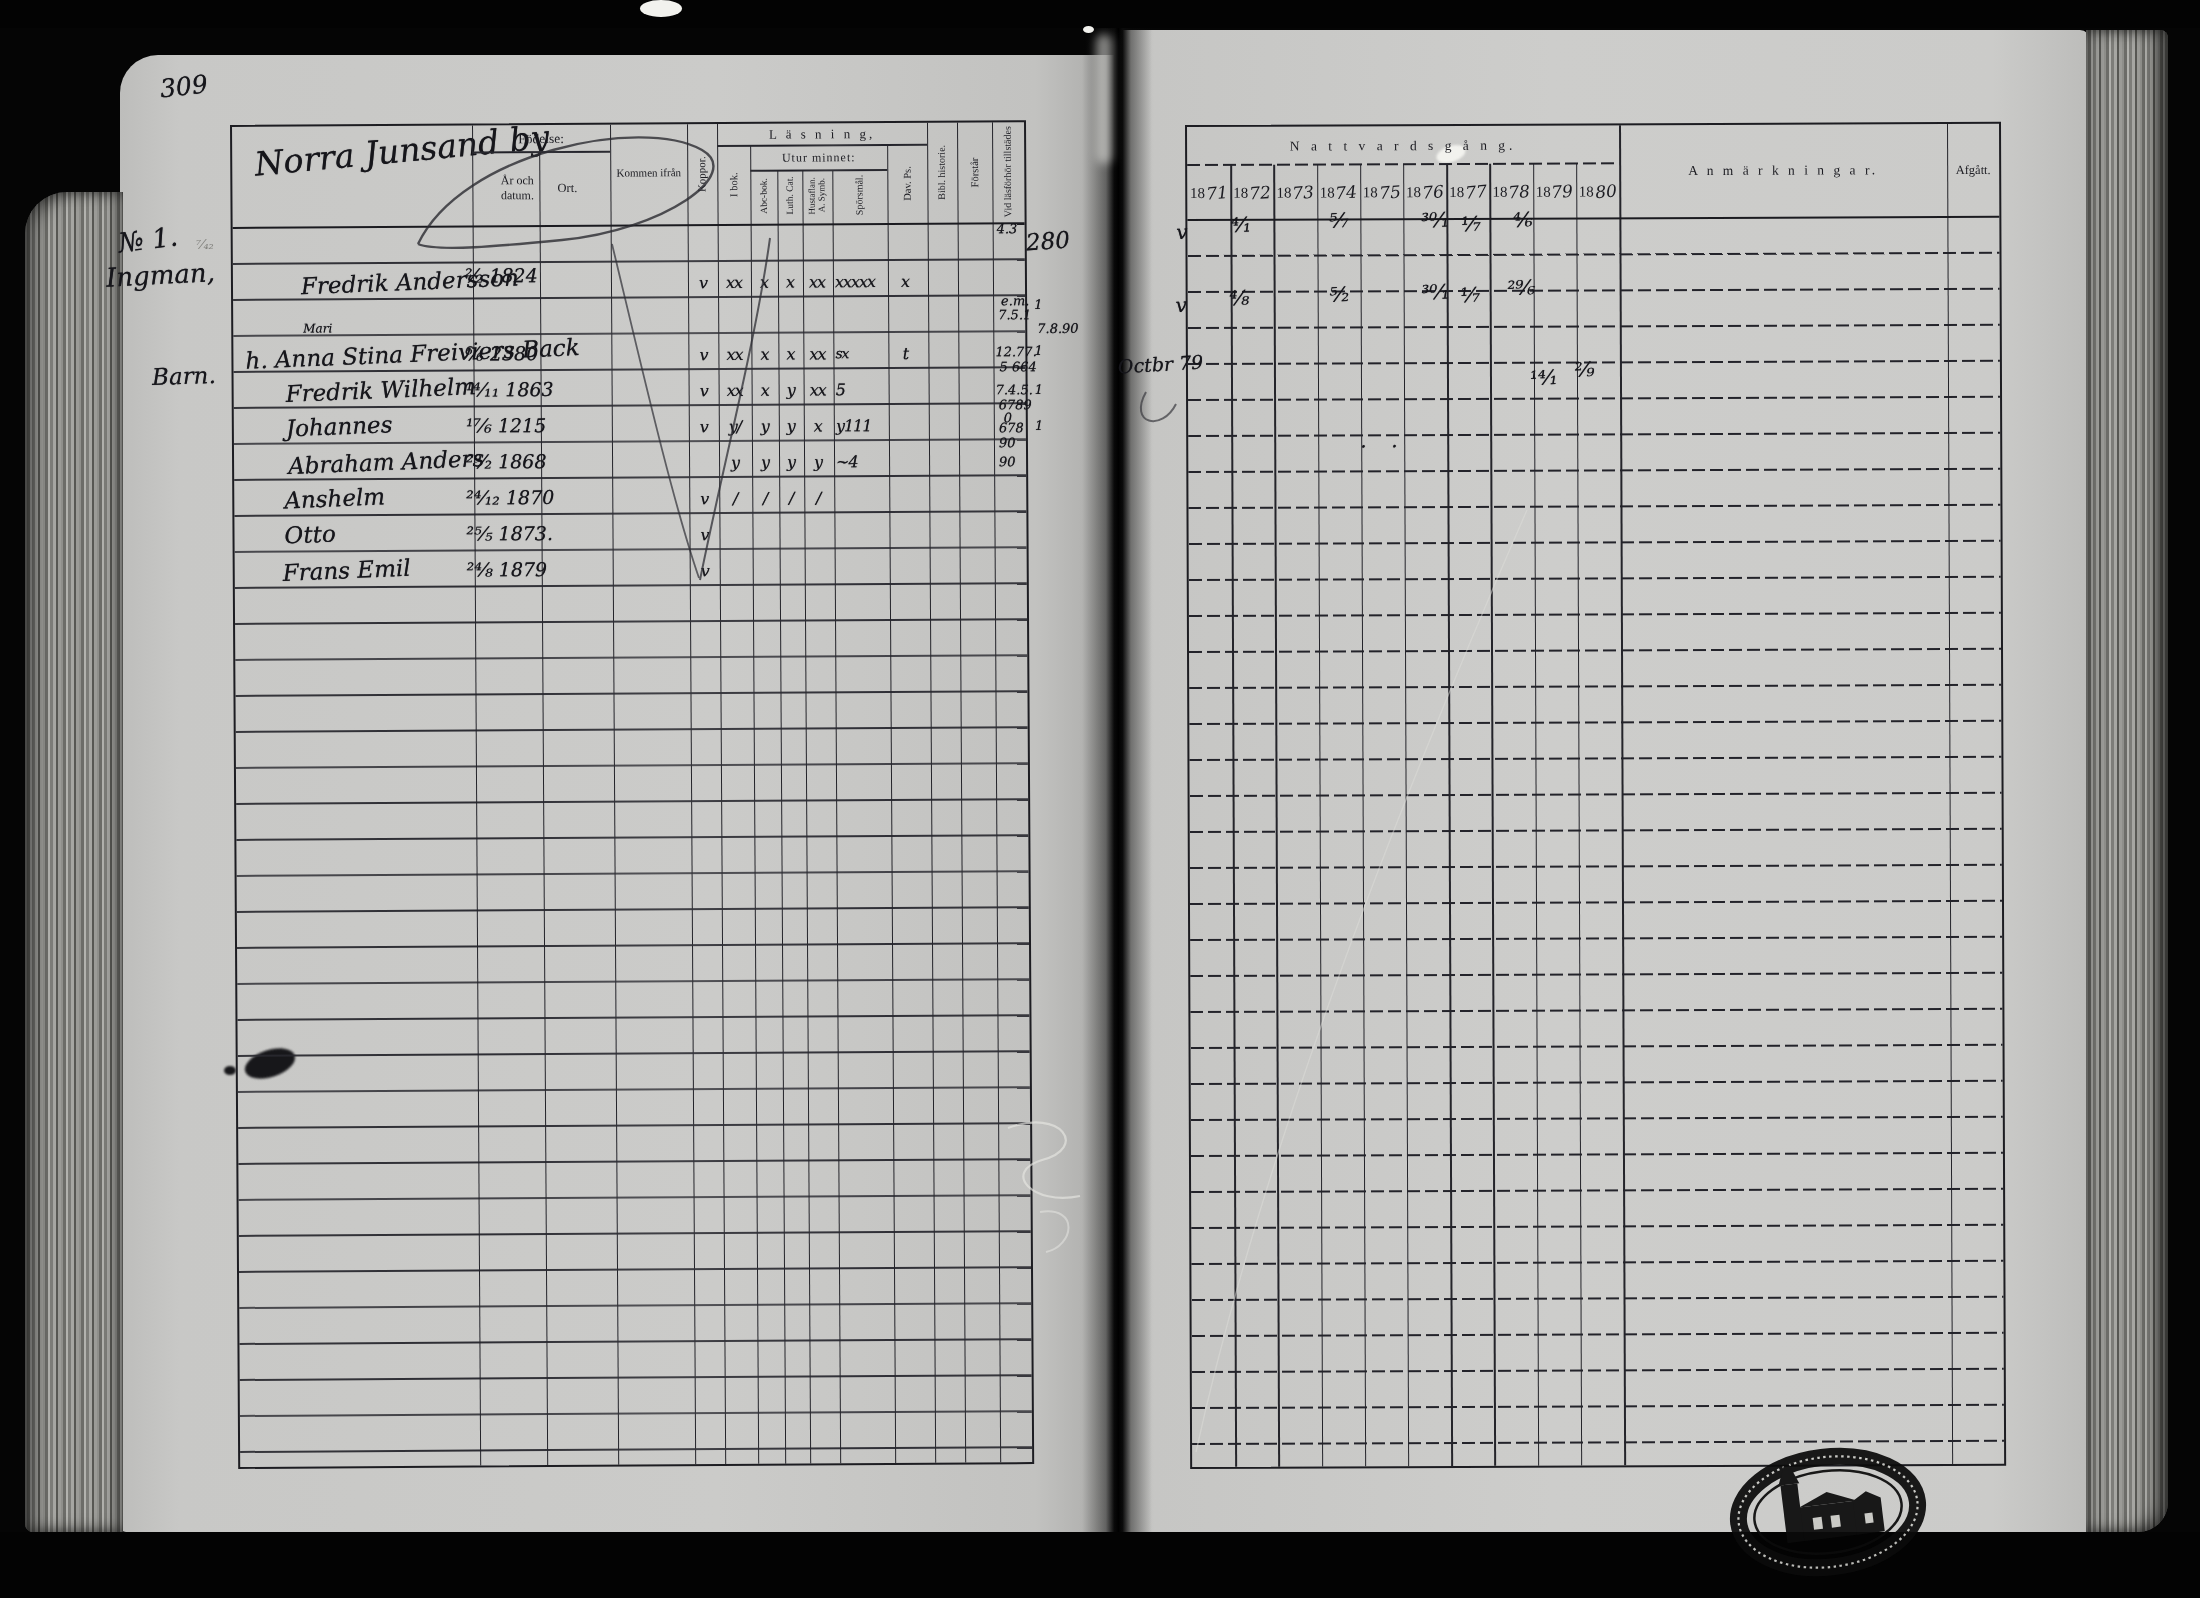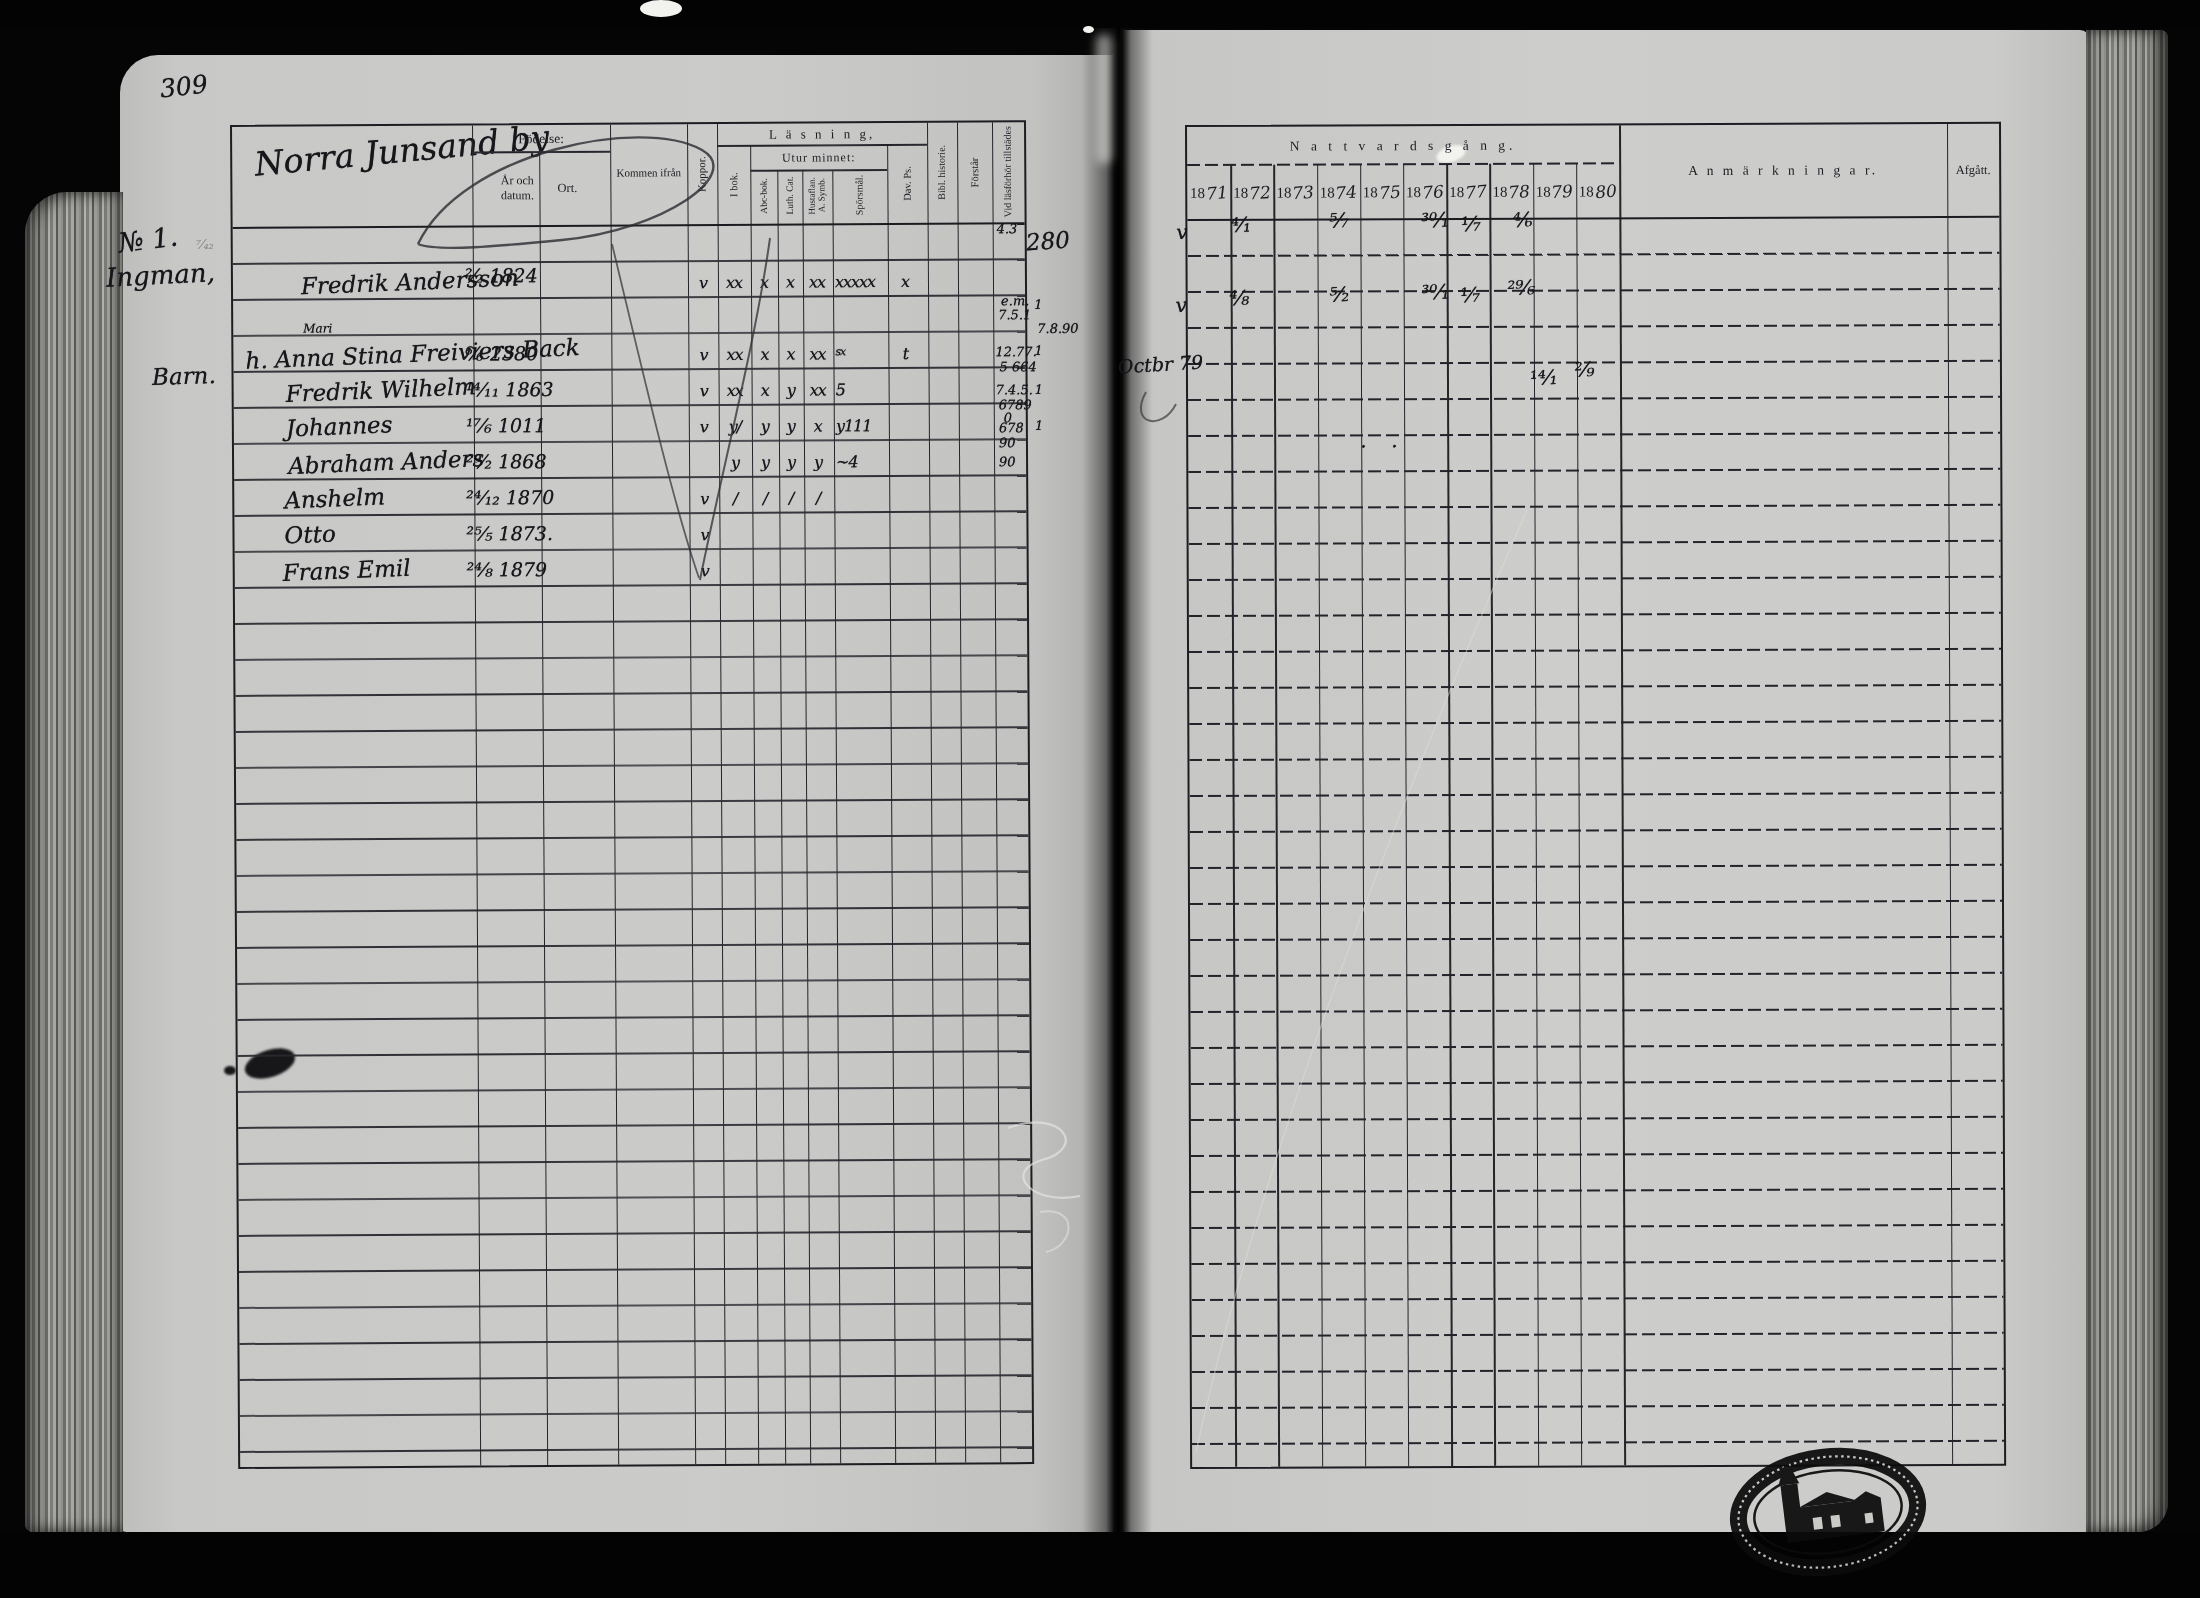--- a/index.html
+++ b/index.html
@@ -149,32 +149,32 @@
       <div class="hw" style="left: 602px; top: 151px; font-size: 16px; letter-spacing: -1px;">xxxxx</div>
       <div class="hw" style="left: 652px; top: 151px; width: 40px; text-align: center; font-size: 16px; letter-spacing: -1px;">x</div>
       <div class="hw" style="left: 12px; top: 217px; font-size: 23px; transform: rotate(-2deg);">h. Anna Stina Freiviers Back</div>
       <div class="hw" style="left: 70px; top: 196px; font-size: 12px;">Mari</div>
       <div class="hw" style="left: 232px; top: 219px; font-size: 19px;">⁶⁄₆ 2380</div>
       <div class="hw" style="left: 450px; top: 223px; width: 40px; text-align: center; font-size: 16px; letter-spacing: -1px;">v</div>
       <div class="hw" style="left: 481px; top: 223px; width: 40px; text-align: center; font-size: 16px; letter-spacing: -1px;">xx</div>
       <div class="hw" style="left: 511px; top: 223px; width: 40px; text-align: center; font-size: 16px; letter-spacing: -1px;">x</div>
       <div class="hw" style="left: 537px; top: 223px; width: 40px; text-align: center; font-size: 16px; letter-spacing: -1px;">x</div>
       <div class="hw" style="left: 564px; top: 223px; width: 40px; text-align: center; font-size: 16px; letter-spacing: -1px;">xx</div>
-      <div class="hw" style="left: 602px; top: 223px; font-size: 11px; letter-spacing: -1px;">sx</div>
+      <div class="hw" style="left: 602px; top: 223px; font-size: 14px; letter-spacing: -1px;">sx</div>
       <div class="hw" style="left: 652px; top: 223px; width: 40px; text-align: center; font-size: 16px; letter-spacing: -1px;">t</div>
       <div class="hw" style="left: 52px; top: 253px; font-size: 23px; transform: rotate(-2deg);">Fredrik Wilhelm</div>
       <div class="hw" style="left: 232px; top: 255px; font-size: 19px;">¹⁴⁄₁₁ 1863</div>
       <div class="hw" style="left: 450px; top: 259px; width: 40px; text-align: center; font-size: 16px; letter-spacing: -1px;">v</div>
       <div class="hw" style="left: 481px; top: 259px; width: 40px; text-align: center; font-size: 16px; letter-spacing: -1px;">xx</div>
       <div class="hw" style="left: 511px; top: 259px; width: 40px; text-align: center; font-size: 16px; letter-spacing: -1px;">x</div>
       <div class="hw" style="left: 537px; top: 259px; width: 40px; text-align: center; font-size: 16px; letter-spacing: -1px;">y</div>
       <div class="hw" style="left: 564px; top: 259px; width: 40px; text-align: center; font-size: 16px; letter-spacing: -1px;">xx</div>
       <div class="hw" style="left: 602px; top: 259px; font-size: 16px; letter-spacing: -1px;">5</div>
       <div class="hw" style="left: 52px; top: 289px; font-size: 23px; transform: rotate(-2deg);">Johannes</div>
-      <div class="hw" style="left: 232px; top: 291px; font-size: 19px;">¹⁷⁄₆ 1011</div>
+      <div class="hw" style="left: 232px; top: 291px; font-size: 19px;">¹⁷⁄₆ 1215</div>
       <div class="hw" style="left: 450px; top: 295px; width: 40px; text-align: center; font-size: 16px; letter-spacing: -1px;">v</div>
       <div class="hw" style="left: 481px; top: 295px; width: 40px; text-align: center; font-size: 16px; letter-spacing: -1px;">y/</div>
       <div class="hw" style="left: 511px; top: 295px; width: 40px; text-align: center; font-size: 16px; letter-spacing: -1px;">y</div>
       <div class="hw" style="left: 537px; top: 295px; width: 40px; text-align: center; font-size: 16px; letter-spacing: -1px;">y</div>
       <div class="hw" style="left: 564px; top: 295px; width: 40px; text-align: center; font-size: 16px; letter-spacing: -1px;">x</div>
       <div class="hw" style="left: 602px; top: 295px; font-size: 16px; letter-spacing: -1px;">y111</div>
       <div class="hw" style="left: 54px; top: 325px; font-size: 23px; transform: rotate(-2deg);">Abraham Anders</div>
       <div class="hw" style="left: 232px; top: 327px; font-size: 19px;">²⁹⁄₂ 1868</div>
       <div class="hw" style="left: 481px; top: 331px; width: 40px; text-align: center; font-size: 16px; letter-spacing: -1px;">y</div>
       <div class="hw" style="left: 511px; top: 331px; width: 40px; text-align: center; font-size: 16px; letter-spacing: -1px;">y</div>

